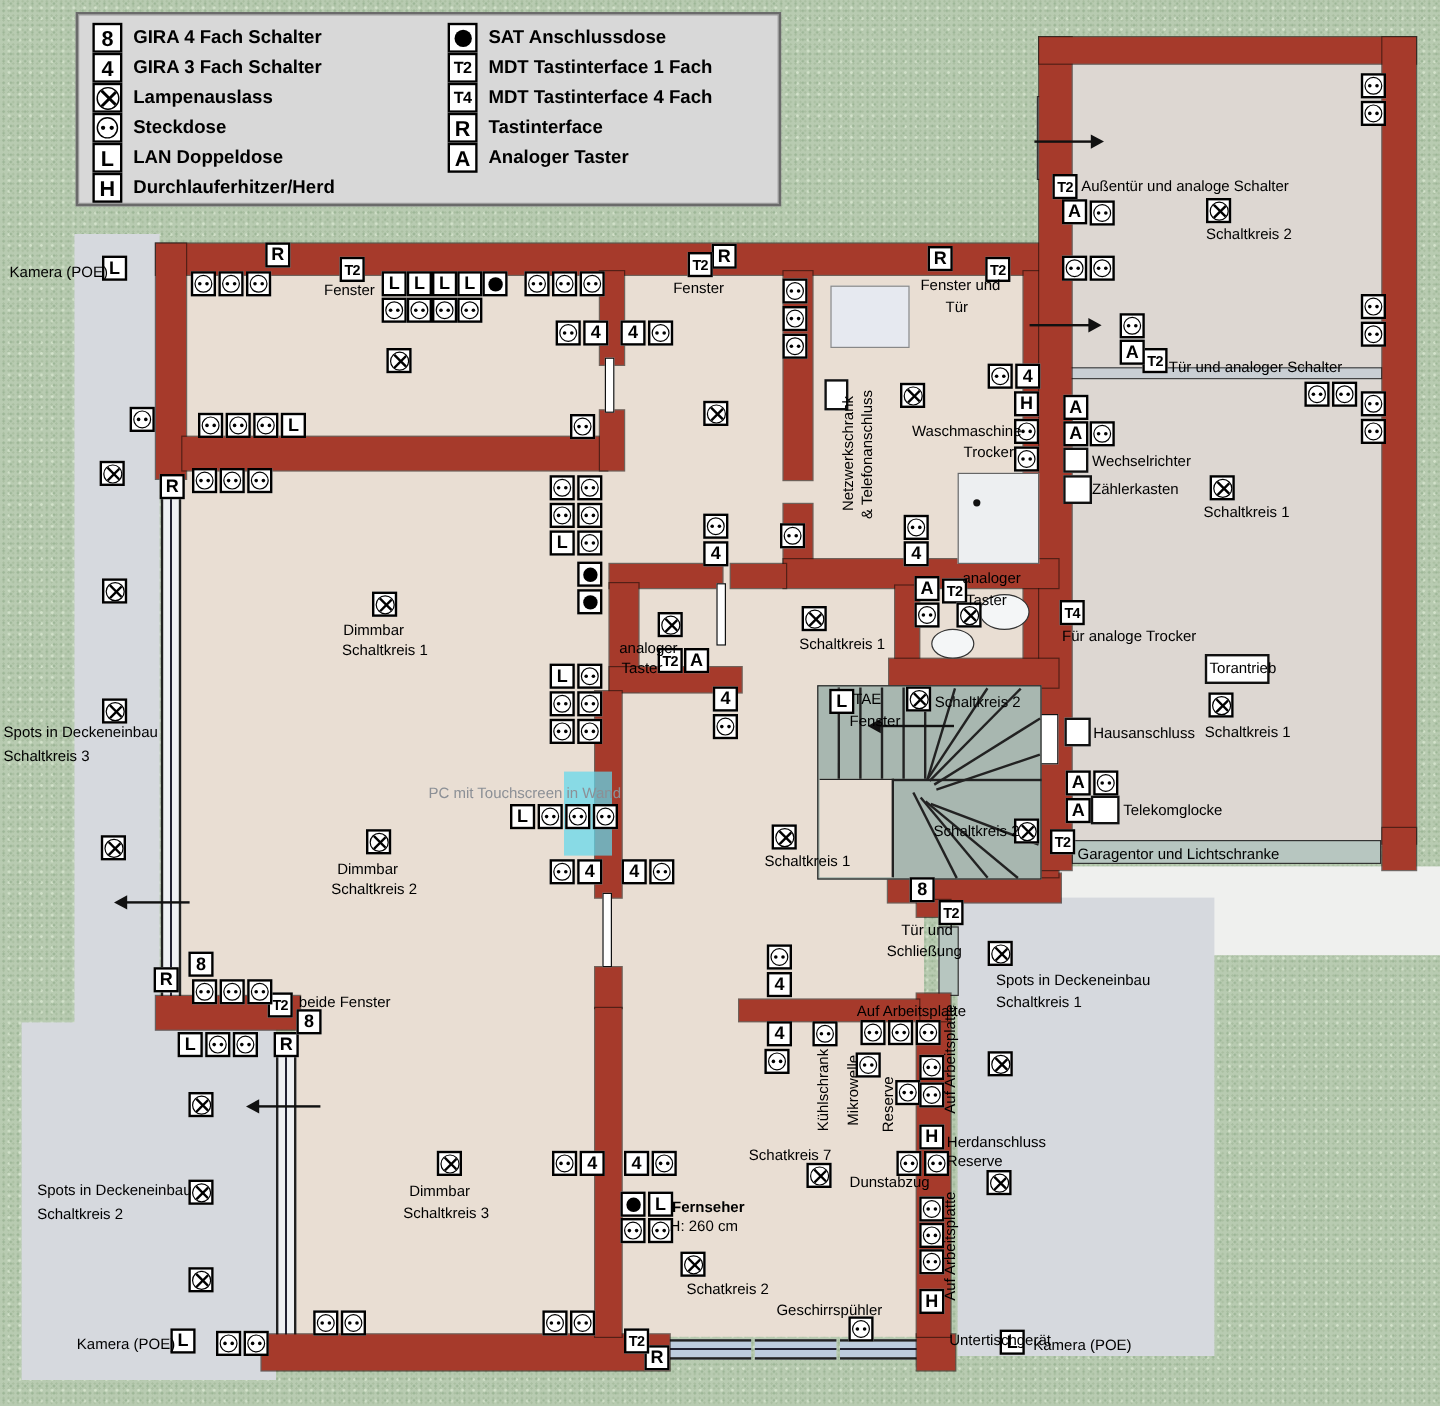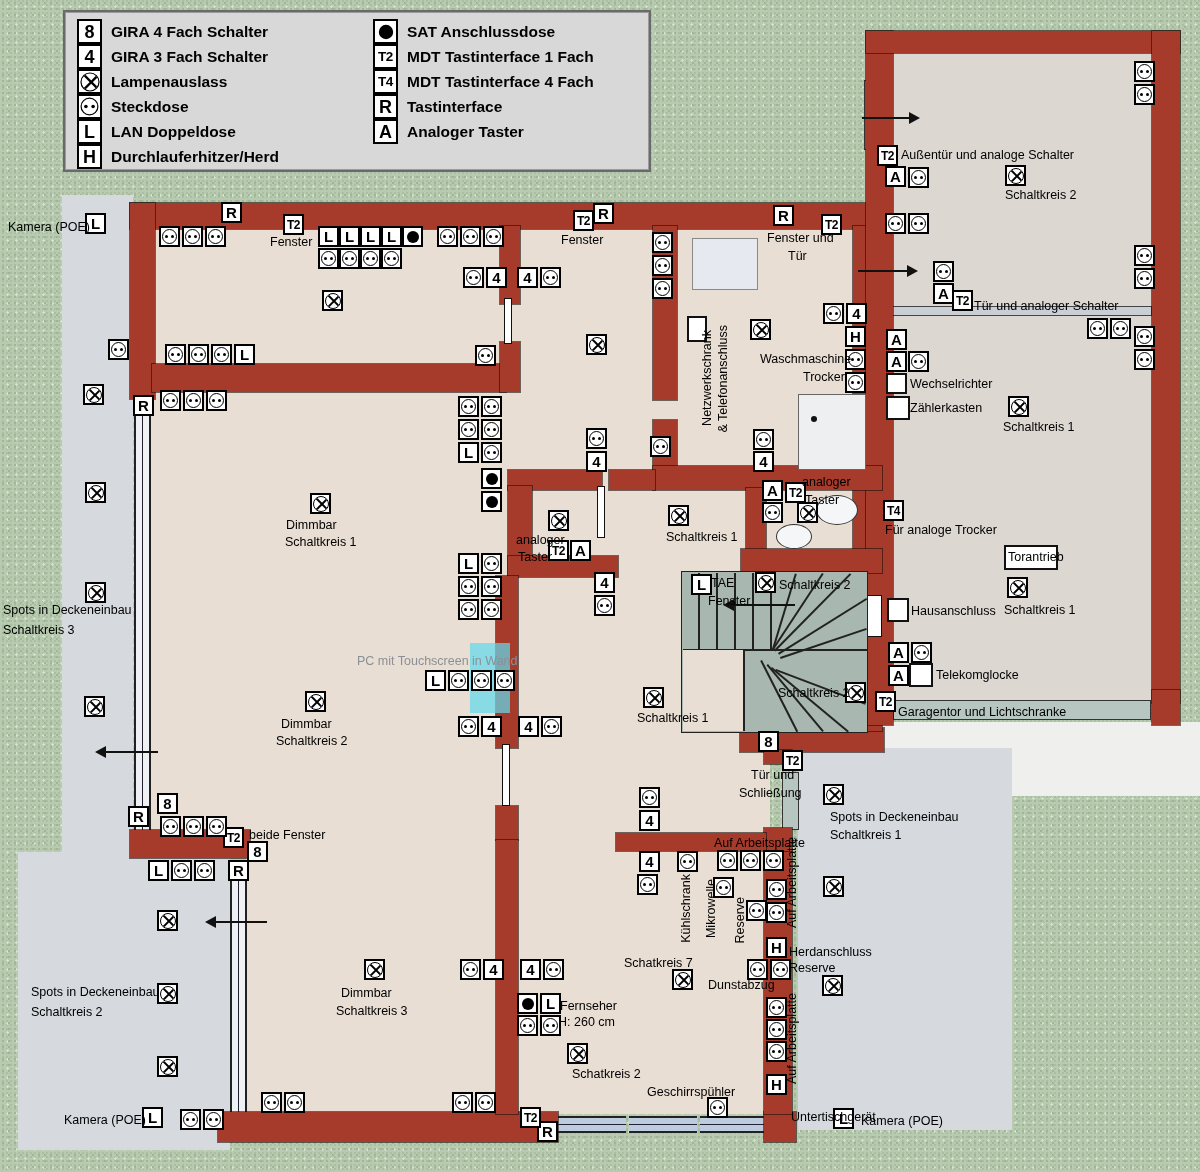--- a/index.html
+++ b/index.html
@@ -694,20 +694,20 @@
     <div class="lbl v" style="left: 679px; top: 874px;">Kühlschrank</div>
     <div class="lbl v" style="left: 704px; top: 879px;">Mikrowelle</div>
     <div class="lbl v" style="left: 733px; top: 897px;">Reserve</div>
     <div class="lbl v" style="left: 785px; top: 837px;">Auf Arbeitsplatte</div>
     <div class="lbl v" style="left: 785px; top: 993px;">Auf Arbeitsplatte</div>
     <div class="lbl" style="left: 789px; top: 945px;">Herdanschluss</div>
     <div class="lbl" style="left: 789px; top: 961px;">Reserve</div>
     <div class="lbl" style="left: 708px; top: 978px;">Dunstabzug</div>
     <div class="lbl" style="left: 624px; top: 956px;">Schatkreis 7</div>
     <div class="lbl" style="left: 572px; top: 1067px;">Schatkreis 2</div>
-    <div class="lbl" style="left: 560px; top: 999px;">Fernseher</div>
+    <div class="lbl" style="left: 560px; top: 999px; font-weight: bold;">Fernseher</div>
     <div class="lbl" style="left: 558px; top: 1015px;">H: 260 cm</div>
     <div class="lbl" style="left: 647px; top: 1085px;">Geschirrspühler</div>
     <div class="lbl" style="left: 791px; top: 1110px;">Untertischgerät</div>
     <div class="lbl" style="left: 861px; top: 1114px;">Kamera (POE)</div>
     <div class="lbl" style="left: 830px; top: 810px;">Spots in Deckeneinbau</div>
     <div class="lbl" style="left: 830px; top: 828px;">Schaltkreis 1</div>
   </div>
 
 </body></html>

